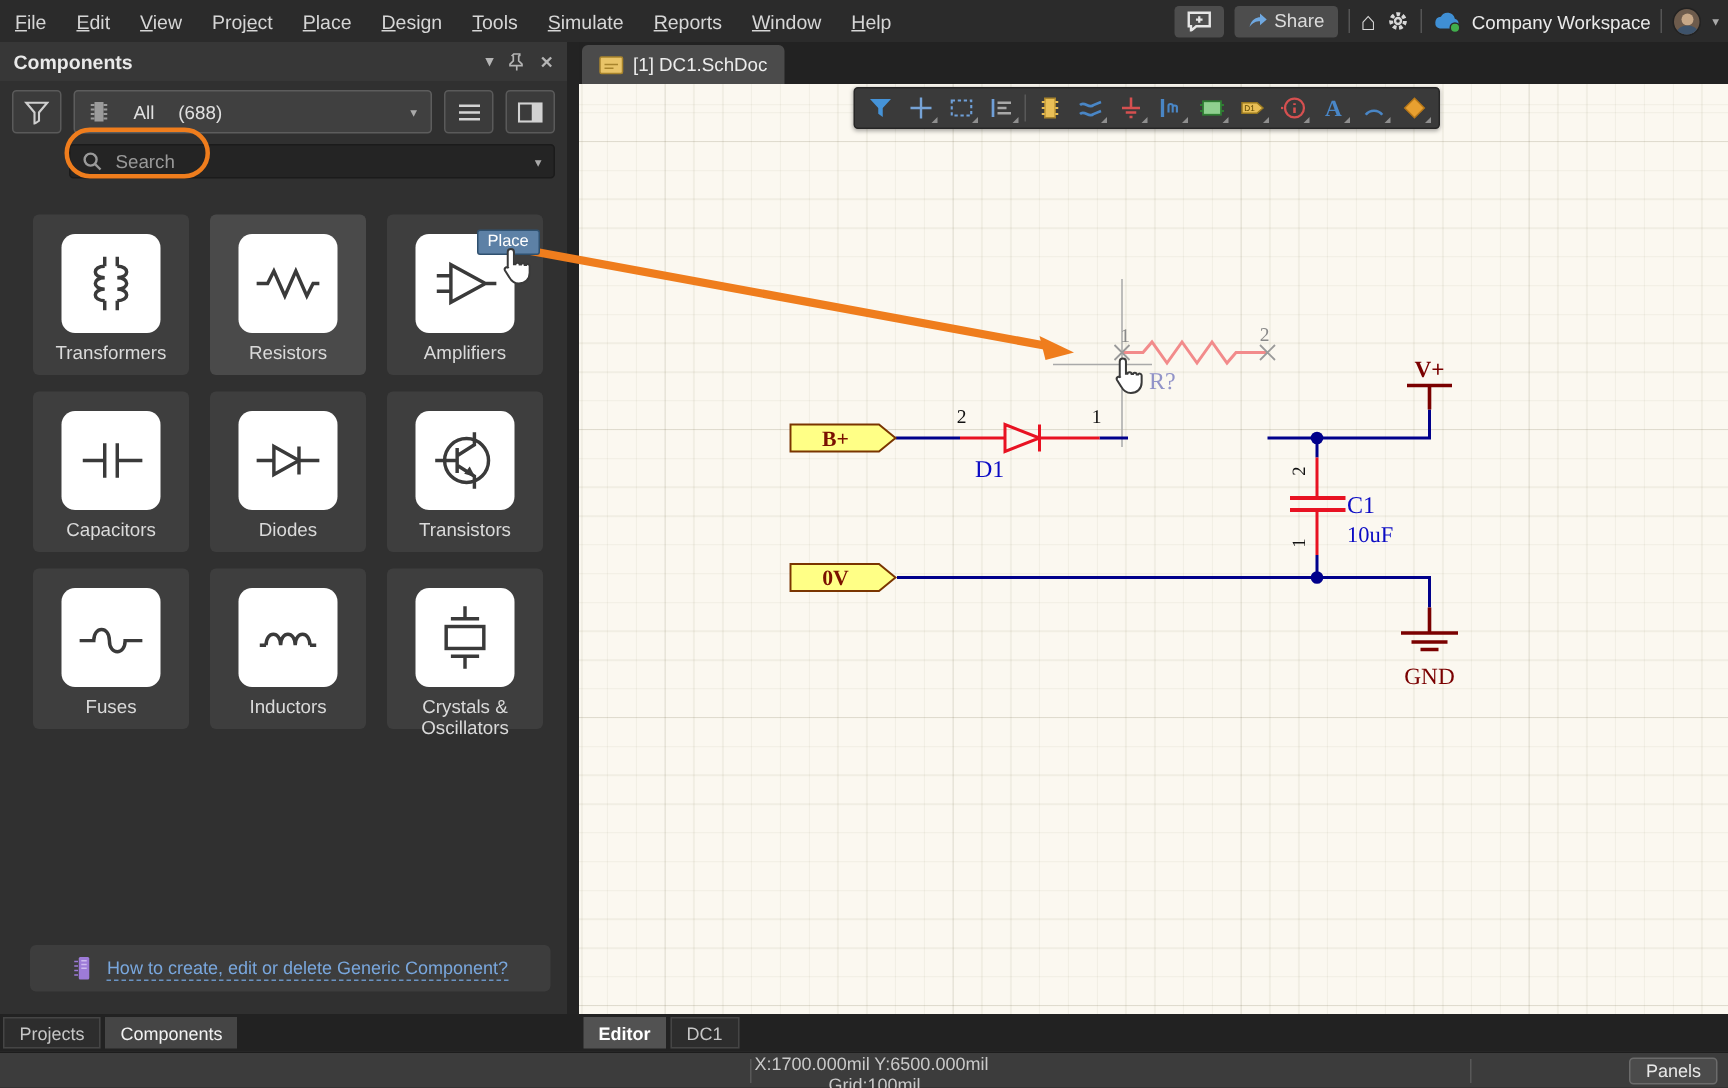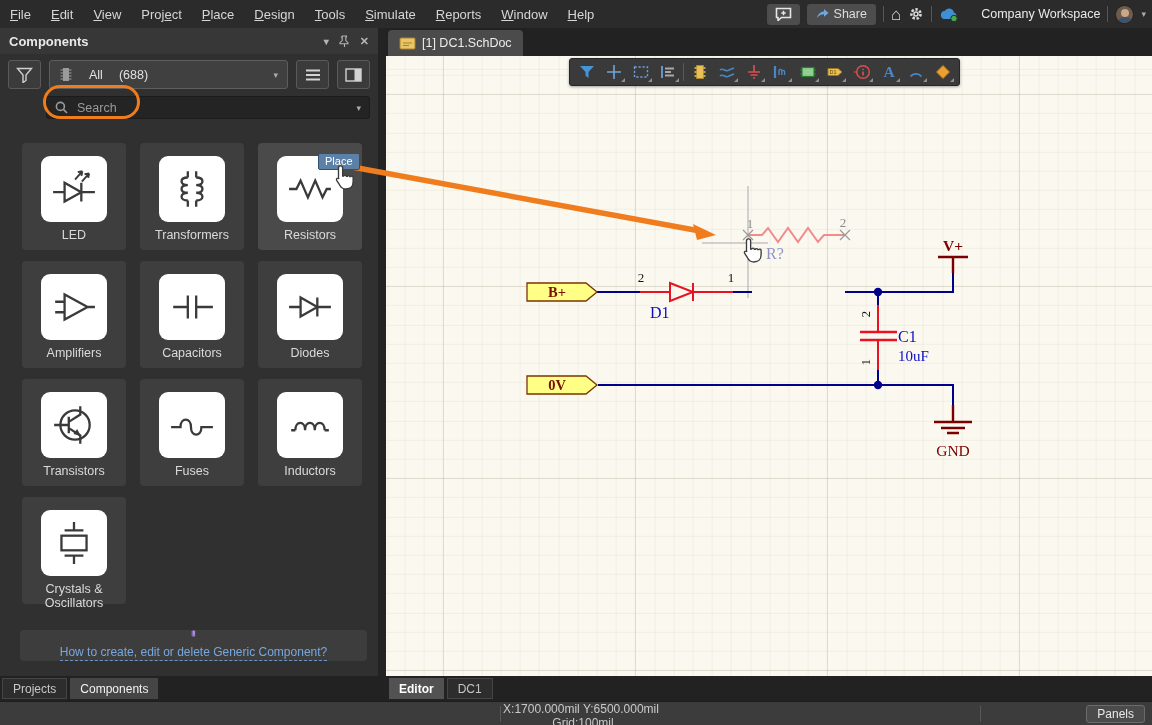--- a/index.html
+++ b/index.html
@@ -44,21 +44,21 @@
 
   #tile-grid{position:absolute;left:22px;top:115px;width:340px;display:grid;
     grid-template-columns:repeat(3,104px);gap:11px 14px;}
   .tile{width:104px;height:107px;background:#3e3e3e;border-radius:4px;position:relative;}
   .tile.hovered{background:#4a4a4a;}
   .tile .iconbox{width:66px;height:66px;background:#ffffff;border-radius:9px;margin:13px auto 0;
     display:flex;align-items:center;justify-content:center;}
   .tile .tlabel{margin-top:6px;text-align:center;color:#dadada;font-size:12.5px;line-height:1.15;padding:0 4px;}
 
   #help-bar{position:absolute;left:20px;top:602px;width:347px;height:31px;background:#3d3d3d;border-radius:4px;
-    display:flex;align-items:center;justify-content:center;gap:8px;flex-direction:column;}
+    display:flex;align-items:center;justify-content:center;gap:8px;}
   #help-link{color:#79a7dd;font-size:12px;border-bottom:1px dashed #6a94c4;padding-bottom:1px;cursor:pointer;}
 
   
   #bottom-tabs{position:absolute;left:0;top:676px;width:1152px;height:25px;background:#222222;display:flex;z-index:20;}
   .btab{height:21px;margin-top:2px;display:flex;align-items:center;padding:0 10px;font-size:12px;color:#c6c6c6;}
   .btab.active{background:#454545;color:#f2f2f2;}
   .btab.inactive{background:#2d2d2d;border:1px solid #454545;}
   #panel-tabs{display:flex;gap:3px;padding-left:2px;}
   #editor-tabs{display:flex;gap:3px;position:absolute;left:389px;top:0;height:25px;}
   #editor-tabs .btab.active{font-weight:bold;background:#525252;color:#fff;}
@@ -129,21 +129,21 @@
       </svg>
       <span>Share</span>
     </div>
     <div class="tb-sep"></div>
     <span class="glyph" style="font-size:17px;">⌂</span>
     <svg width="16" height="16" viewBox="0 0 16 16">
       <circle cx="8" cy="8" r="4.6" fill="none" stroke="#d8d8d8" stroke-width="2.6" stroke-dasharray="2.4 1.7"></circle>
       <circle cx="8" cy="8" r="2" fill="none" stroke="#d8d8d8" stroke-width="1.6"></circle>
     </svg>
     <div class="tb-sep"></div>
-    <div style="display:flex;align-items:center;gap:22px;">
+    <div style="display:flex;align-items:flex-end;gap:6px;">
       <svg width="20" height="15" viewBox="0 0 20 15">
         <path d="M5 12 a4 4 0 0 1 .6-7.9 a5 5 0 0 1 9.3 1.4 a3.4 3.4 0 0 1 .2 6.5 z" fill="#3f8fd4"></path>
         <circle cx="15" cy="11.5" r="3.2" fill="#41ae4d" stroke="#2b2b2b" stroke-width="1"></circle>
       </svg>
       <span style="color:#eaeaea;font-size:12.5px;">Company Workspace</span>
     </div>
     <div class="tb-sep"></div>
     <div id="avatar"></div>
     <span class="caret">▾</span>
   </div>
@@ -196,30 +196,20 @@
       <path d="M8.4 8.4 L12 12" stroke="#9a9a9a" stroke-width="1.6"></path>
     </svg>
     <input type="text" placeholder="Search" style="">
     <span class="caret">▾</span>
   </div>
 
   <div id="tile-grid">
       <div class="tile">
         <div class="iconbox">
           <svg width="46" height="46" viewBox="0 0 44 44">
-            <path stroke="#3a3a3a" stroke-width="2.2" fill="none" d="M2 25 H13 M29 25 H42 M29 16 V34"></path>
-            <path stroke="#3a3a3a" stroke-width="2.2" fill="none" d="M13 16 V34 L29 25 Z"></path>
-            <path stroke="#3a3a3a" stroke-width="1.8" fill="none" d="M23 13 L30 5 M30 5 L25.6 5.9 M30 5 L29.1 9.4 M29.5 15 L36.5 7 M36.5 7 L32.1 7.9 M36.5 7 L35.6 11.4"></path>
-          </svg>
-        </div>
-        <div class="tlabel">LED</div>
-      </div>
-      <div class="tile">
-        <div class="iconbox">
-          <svg width="46" height="46" viewBox="0 0 44 44">
             <path stroke="#3a3a3a" stroke-width="2.2" fill="none" d="M18 5 V11 M18 33 V39 M26 5 V11 M26 33 V39"></path>
             <path stroke="#3a3a3a" stroke-width="2.2" fill="none" d="M18 11 c-8 0 -8 7.3 0 7.3 c-8 0 -8 7.3 0 7.3 c-8 0 -8 7.4 0 7.4"></path>
             <path stroke="#3a3a3a" stroke-width="2.2" fill="none" d="M26 11 c8 0 8 7.3 0 7.3 c8 0 8 7.3 0 7.3 c8 0 8 7.4 0 7.4"></path>
           </svg>
         </div>
         <div class="tlabel">Transformers</div>
       </div>
       <div class="tile hovered">
         <div class="iconbox">
           <svg width="46" height="46" viewBox="0 0 44 44">

